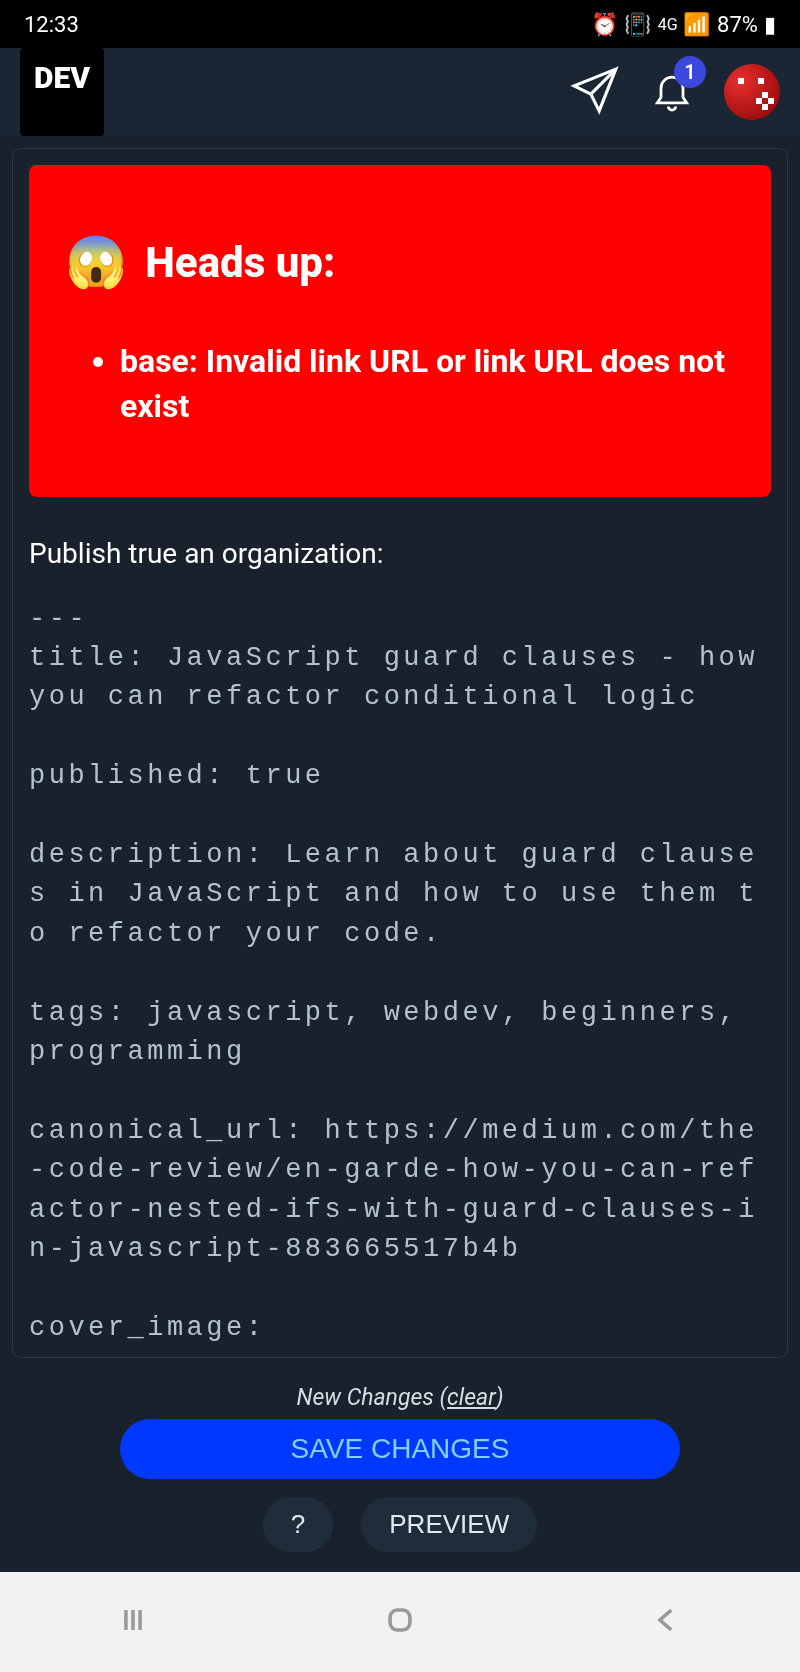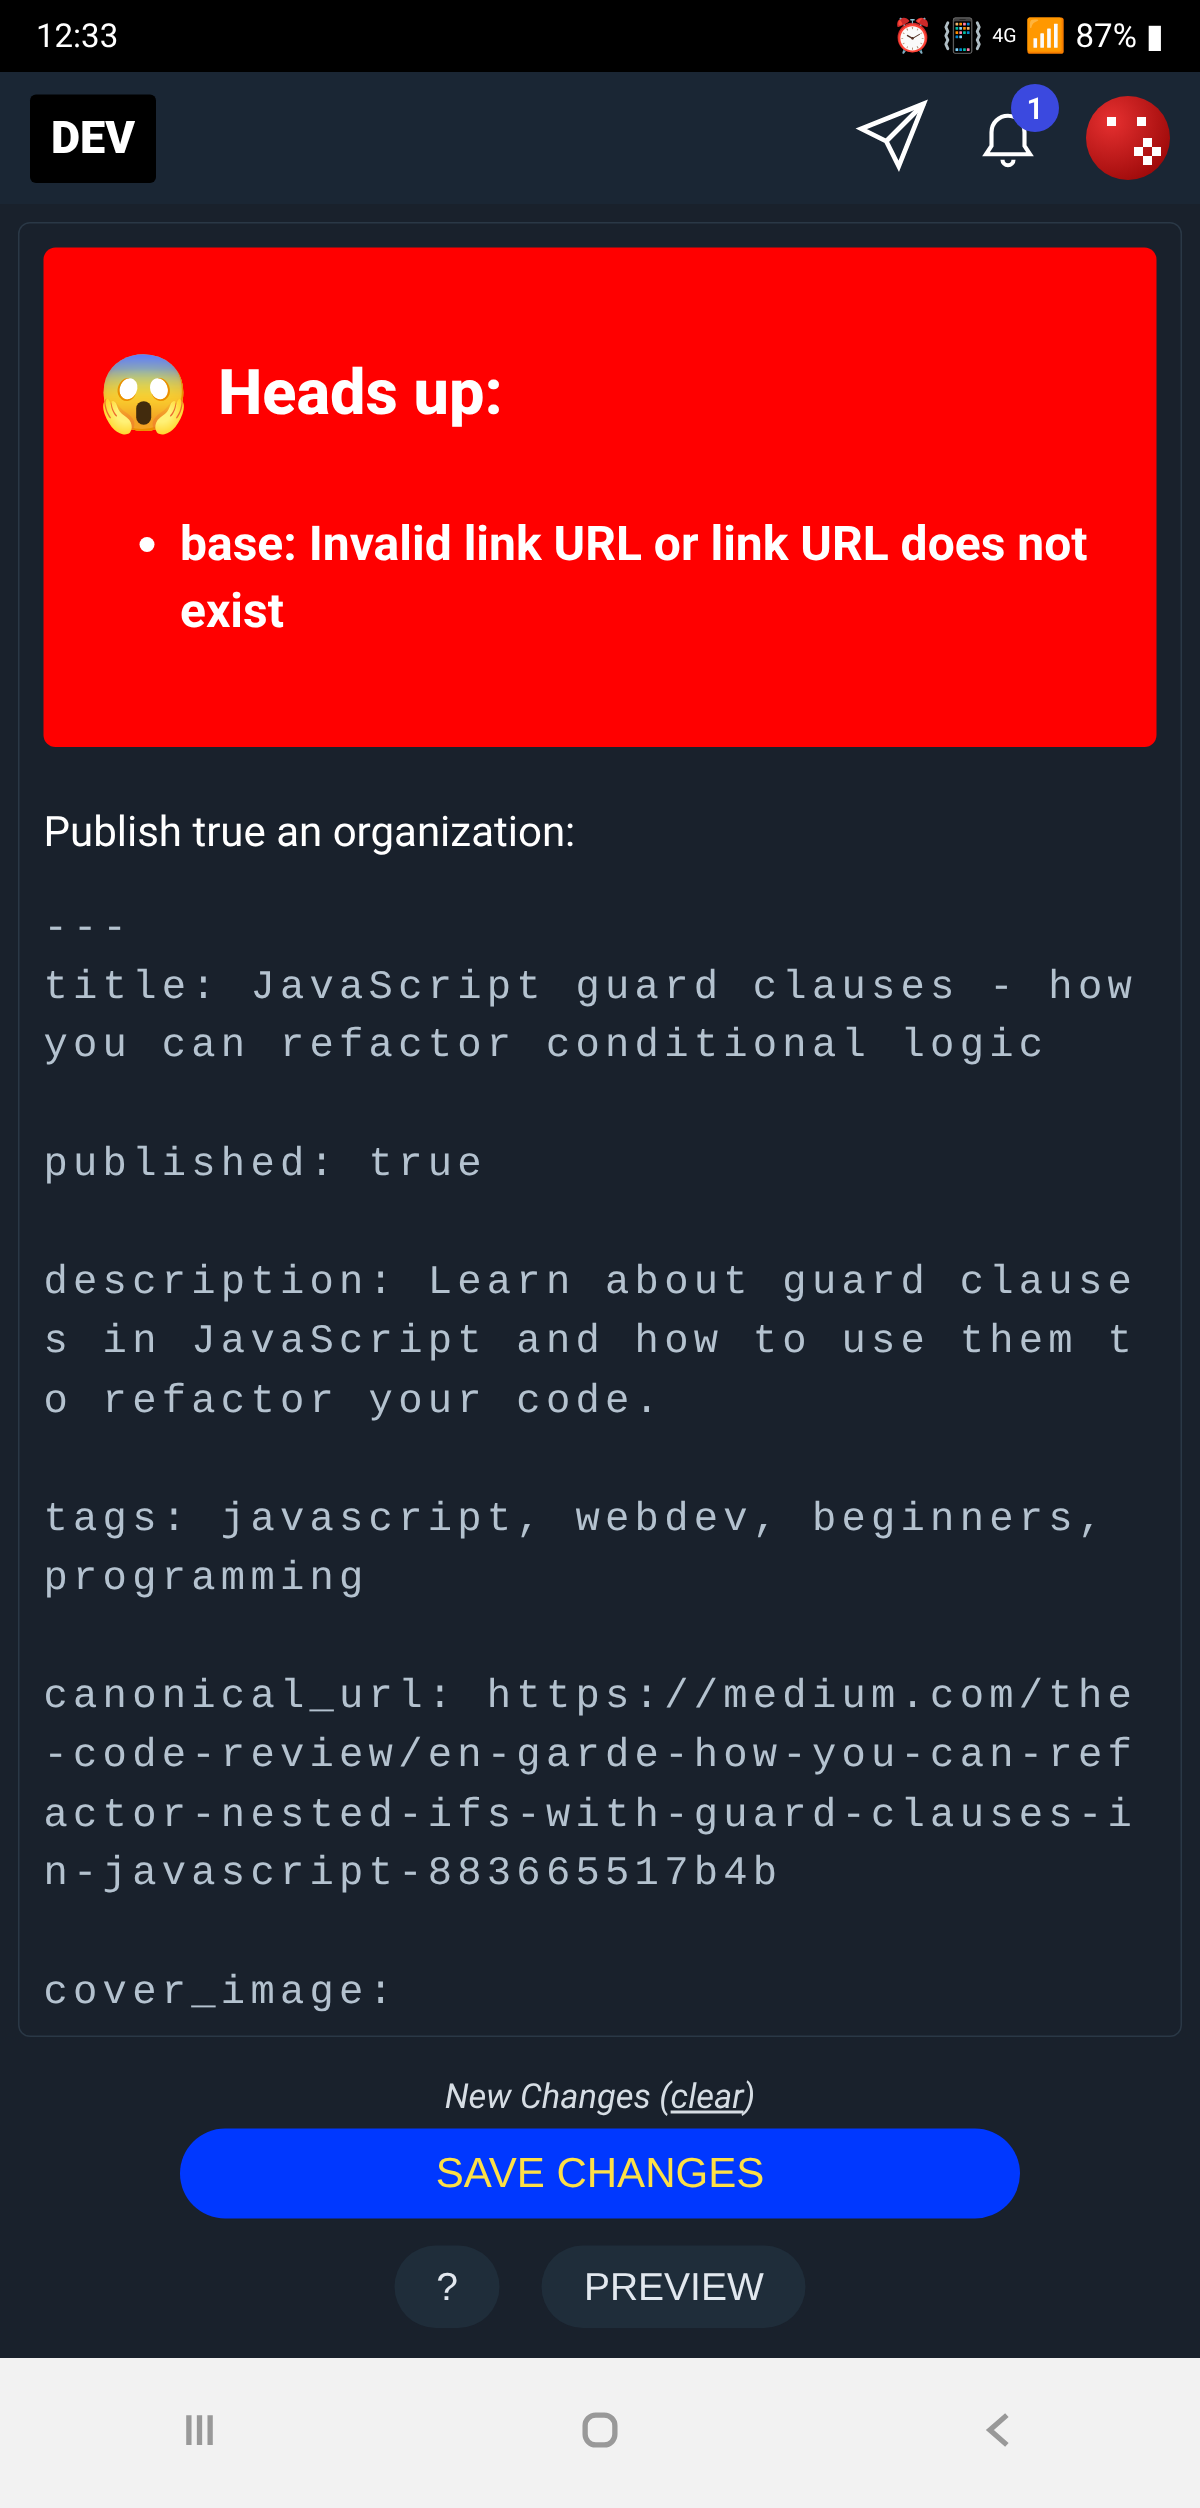--- a/index.html
+++ b/index.html
@@ -24,21 +24,20 @@
     }
     .status-right {
       display: flex;
       align-items: center;
       gap: 6px;
     }
     .app-header {
       background: #1a2634;
       height: 88px;
       display: flex;
-      align-items: center;
       padding: 0 20px;
       gap: 18px;
     }
     .dev-logo {
       background: #000;
       color: #fff;
       font-weight: 900;
       font-size: 30px;
       padding: 12px 14px;
       border-radius: 4px;
@@ -185,21 +184,21 @@
       color: #d6dde4;
       font-style: italic;
       font-size: 23px;
       margin-bottom: 8px;
     }
     .changes-row .clear-link {
       text-decoration: underline;
     }
     .save-btn {
       background: #0038ff;
-      color: #fde047;
+      color: #7dd3fc;
       font-size: 28px;
       font-weight: 500;
       border: none;
       border-radius: 40px;
       padding: 14px 0;
       width: 560px;
       cursor: pointer;
     }
     .secondary-row {
       margin-top: 18px;
@@ -226,21 +225,21 @@
     .nav-btn svg { stroke: #999; fill: none; stroke-width: 2.5; }
   </style>
 </head>
 <body>
 
 <div class="status-bar">
   <span>12:33</span>
   <div class="status-right">
     <span>⏰</span>
     <span>📳</span>
-    <span style="font-size:13px;">4G</span>
+    <span style="font-size:16px;">4G</span>
     <span>📶</span>
     <span>87%</span>
     <span>▮</span>
   </div>
 </div>
 
 <div class="app-header">
   <div class="dev-logo">DEV</div>
   <div class="header-icons">
     <span class="send-icon">

